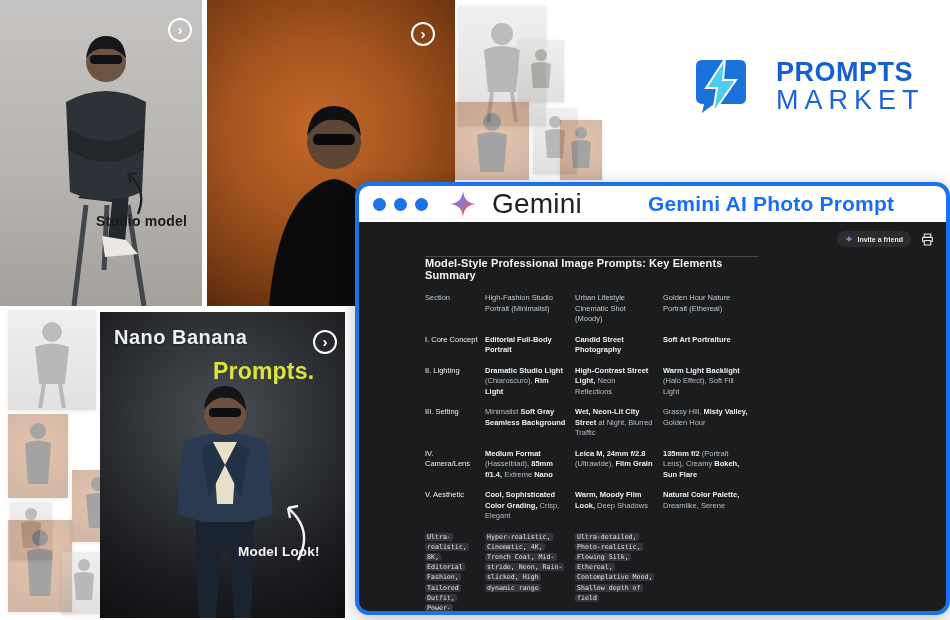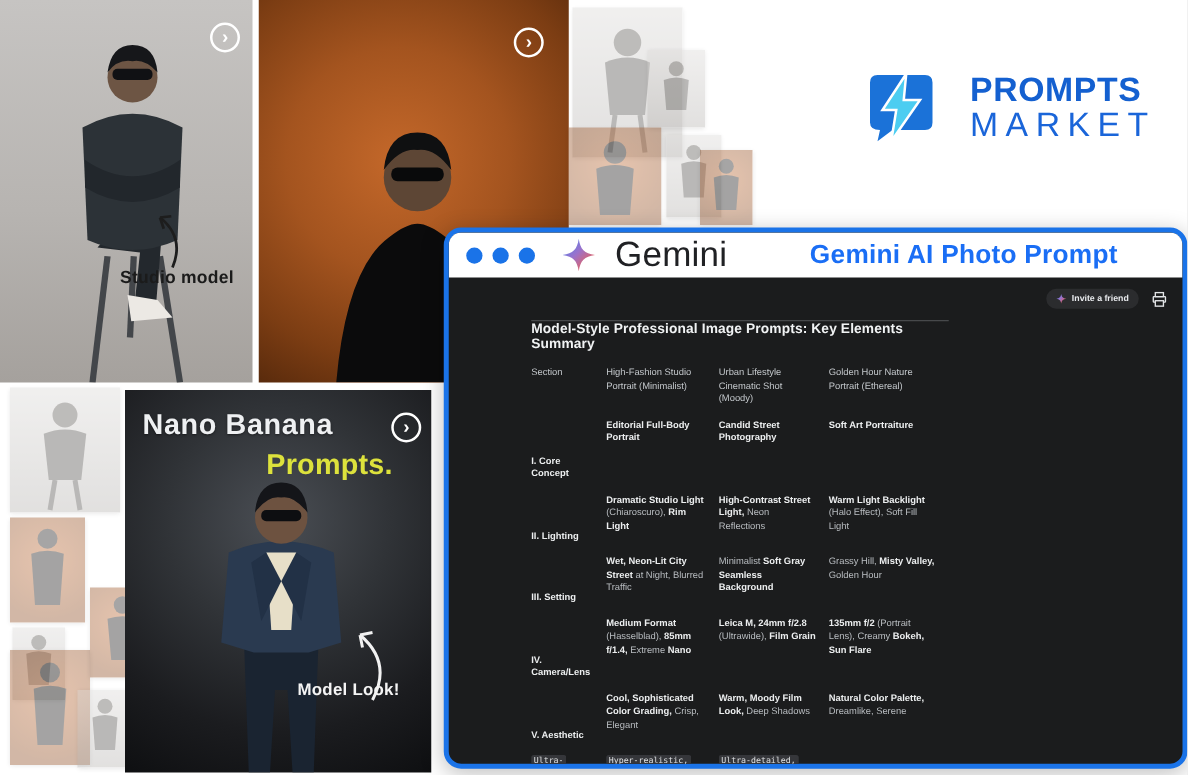--- a/index.html
+++ b/index.html
@@ -43,21 +43,21 @@
   #invite-row{position:absolute;top:9px;right:12px;display:flex;align-items:center;gap:10px;}
   #invite-pill{display:flex;align-items:center;gap:4px;background:#2b2c2e;border-radius:10px;
     padding:4px 8px;color:#e8eaed;font-size:7px;font-weight:700;cursor:pointer;}
   #printer-btn{cursor:pointer;display:flex;}
 
   #content{position:absolute;left:66px;top:34px;width:334px;}
   .divider{border-top:1px solid #47494b;width:100%;}
   #tbl-title{font-size:11px;font-weight:700;color:#f1f3f4;margin:0 0 12px 0;letter-spacing:.1px;}
   #prompt-table{display:grid;grid-template-columns:60px 90px 88px 96px;row-gap:10px;}
   #prompt-table .th{font-size:7.5px;color:#c3c7cb;line-height:1.4;padding-right:9px;}
-  #prompt-table .tl{font-size:7.5px;font-weight:700;color:#eceeef;line-height:1.4;padding-right:6px;margin-top:29px;}
+  #prompt-table .tl{font-size:7.5px;font-weight:400;color:#eceeef;line-height:1.4;padding-right:6px;}
   #prompt-table .td{font-size:7.5px;color:#b9bdc1;line-height:1.4;padding-right:9px;}
   #prompt-table .td .b{font-weight:700;color:#eceeef;}
   #prompt-table .td.mono{font-family:"DejaVu Sans Mono",monospace;font-size:6.6px;line-height:1.55;}
   #prompt-table .td.mono .chip{background:#35363a;color:#dfe1e3;padding:0 2px;border-radius:2px;
     -webkit-box-decoration-break:clone;box-decoration-break:clone;}
 
   svg{display:block;}
 </style>
 </head>
 <body>
@@ -173,21 +173,21 @@
     <svg class="sil" style="left:50px;top:40px;" width="150" height="270" viewBox="0 0 150 270">
       <path d="M45,155 L105,155 L101,266 L84,266 L80,200 L70,200 L66,266 L49,266 Z" fill="#1a2431"></path>
       <path d="M33,90 Q75,72 117,90 L123,162 L97,170 L53,170 L27,162 Z" fill="#2a3a50"></path>
       <path d="M63,90 L87,90 L83,152 L67,152 Z" fill="#e7dfc8"></path>
       <path d="M63,90 L75,113 L59,145 L51,98 Z" fill="#223146"></path>
       <path d="M87,90 L75,113 L91,145 L99,98 Z" fill="#223146"></path>
       <circle cx="75" cy="62" r="21" fill="#6d5240"></circle>
       <path d="M54,58 Q56,34 75,34 Q94,34 96,58 Q85,44 75,46 Q64,44 54,58Z" fill="#141519"></path>
       <rect x="59" y="56" width="32" height="9" rx="4" fill="#0d0e11"></rect>
     </svg>
-    <div class="annotation" style="left:14px;top:14px;font-size:23px;color:#eef0f2;letter-spacing:.5px;text-shadow:0 1px 2px rgba(0,0,0,.5);">Nano Banana</div>
+    <div class="annotation" style="left:14px;top:14px;font-size:20px;color:#eef0f2;letter-spacing:.5px;text-shadow:0 1px 2px rgba(0,0,0,.5);">Nano Banana</div>
     <div class="annotation" style="left:113px;top:46px;font-size:23px;color:#dde23c;">Prompts.</div>
     <div class="circle-arrow" style="right:8px;top:18px;">›</div>
     <svg style="position:absolute;left:170px;top:190px;" width="36" height="60">
       <path d="M28,58 Q44,28 18,6" stroke="#f2f2f2" stroke-width="2.4" fill="none"></path>
       <path d="M18,6 l10,-2 M18,6 l2,10" stroke="#f2f2f2" stroke-width="2.4" fill="none"></path>
     </svg>
     <div class="annotation" style="left:138px;top:232px;font-size:13.5px;color:#f4f4f4;">Model Look!</div>
   </div>
 
   <div id="brand">
@@ -247,22 +247,22 @@
             <div class="th">Golden Hour Nature Portrait (Ethereal)</div>
             <div class="tl">I. Core Concept</div>
             <div class="td"><span class="b">Editorial Full-Body Portrait</span></div>
             <div class="td"><span class="b">Candid Street Photography</span></div>
             <div class="td"><span class="b">Soft Art Portraiture</span></div>
             <div class="tl">II. Lighting</div>
             <div class="td"><span class="b">Dramatic Studio Light</span><span> (Chiaroscuro), </span><span class="b">Rim Light</span></div>
             <div class="td"><span class="b">High-Contrast Street Light,</span><span> Neon Reflections</span></div>
             <div class="td"><span class="b">Warm Light Backlight</span><span> (Halo Effect), Soft Fill Light</span></div>
             <div class="tl">III. Setting</div>
+            <div class="td"><span>Minimalist </span><span class="b">Soft Gray Seamless Background</span></div>
             <div class="td"><span class="b">Wet, Neon-Lit City Street</span><span> at Night, Blurred Traffic</span></div>
-            <div class="td"><span>Minimalist </span><span class="b">Soft Gray Seamless Background</span></div>
             <div class="td"><span>Grassy Hill, </span><span class="b">Misty Valley,</span><span> Golden Hour</span></div>
             <div class="tl">IV. Camera/Lens</div>
             <div class="td"><span class="b">Medium Format</span><span> (Hasselblad), </span><span class="b">85mm f/1.4,</span><span> Extreme </span><span class="b">Nano</span></div>
             <div class="td"><span class="b">Leica M, 24mm f/2.8</span><span> (Ultrawide), </span><span class="b">Film Grain</span></div>
             <div class="td"><span class="b">135mm f/2</span><span> (Portrait Lens), Creamy </span><span class="b">Bokeh, Sun Flare</span></div>
             <div class="tl">V. Aesthetic</div>
             <div class="td"><span class="b">Cool, Sophisticated Color Grading,</span><span> Crisp, Elegant</span></div>
             <div class="td"><span class="b">Warm, Moody Film Look,</span><span> Deep Shadows</span></div>
             <div class="td"><span class="b">Natural Color Palette,</span><span> Dreamlike, Serene</span></div>
             <div class="td mono"><span class="chip">Ultra-realistic, 8K, Editorial Fashion, Tailored Outfit, Power-stance, Sharp Focus on Eyes</span></div>

